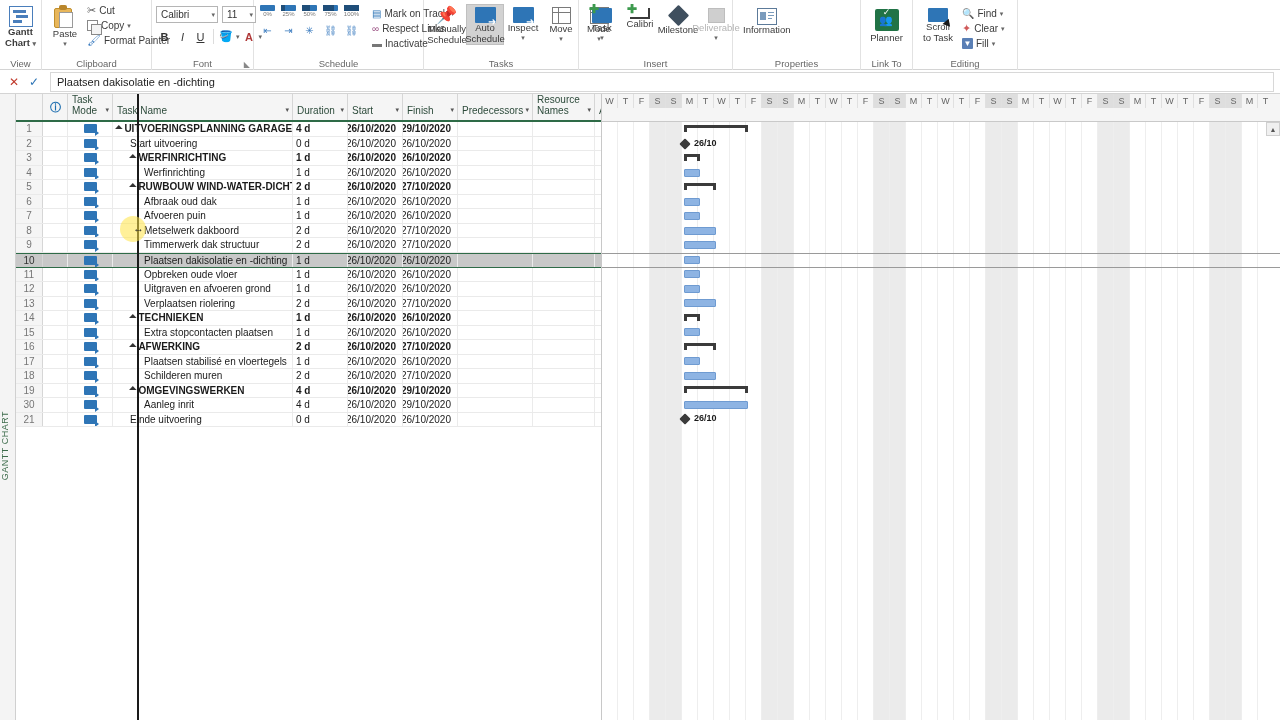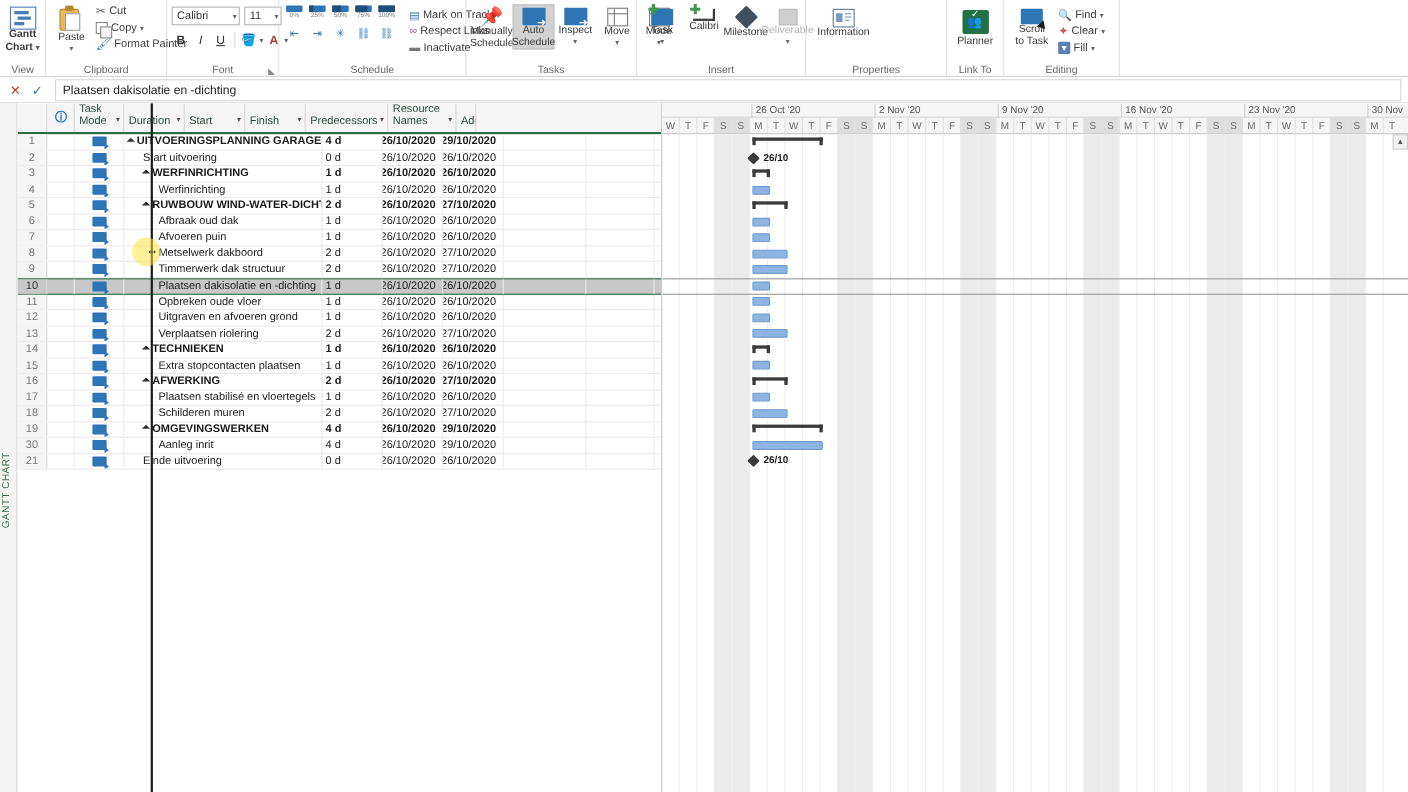--- a/index.html
+++ b/index.html
@@ -534,20 +534,24 @@
           <div class="hdr-cell center" style="width: 27px; min-width: 27px;">
             <span class="htext"></span>
           </div>
           <div class="hdr-cell center" style="width: 25px; min-width: 25px;">
             <span style="color:#1f6fb0;font-weight:bold;font-size:11px;">ⓘ</span>
           </div>
           <div class="hdr-cell" style="width: 45px; min-width: 45px;">
             <span class="htext">Task Mode</span>
             <span class="hcaret">▾</span>
           </div>
+          <div class="hdr-cell" style="width: 180px; min-width: 180px;">
+            <span class="htext">Task Name</span>
+            <span class="hcaret">▾</span>
+          </div>
           <div class="hdr-cell" style="width: 55px; min-width: 55px;">
             <span class="htext">Duration</span>
             <span class="hcaret">▾</span>
           </div>
           <div class="hdr-cell" style="width: 55px; min-width: 55px;">
             <span class="htext">Start</span>
             <span class="hcaret">▾</span>
           </div>
           <div class="hdr-cell" style="width: 55px; min-width: 55px;">
             <span class="htext">Finish</span>
@@ -1242,29 +1246,20 @@
             </div>
             <div class="cell " style="width: 18px; min-width: 18px;">
               <span></span>
             </div>
           </div>
         </div>
     </div>
 
     <div class="gantt-pane">
       <div class="tl">
-        <div class="tl-top" id="tl-top">
-            <div class="tl-week" style="left: -1px;"></div>
-            <div class="tl-week" style="left: 81px;">26 Oct '20</div>
-            <div class="tl-week" style="left: 193px;">2 Nov '20</div>
-            <div class="tl-week" style="left: 305px;">9 Nov '20</div>
-            <div class="tl-week" style="left: 417px;">16 Nov '20</div>
-            <div class="tl-week" style="left: 529px;">23 Nov '20</div>
-            <div class="tl-week" style="left: 641px;">30 Nov</div>
-          </div>
         <div class="tl-bot" id="tl-bot">
             <div class="tl-day" style="left: -1px; width: 16px;">W</div>
             <div class="tl-day" style="left: 15px; width: 16px;">T</div>
             <div class="tl-day" style="left: 31px; width: 16px;">F</div>
             <div class="tl-day we" style="left: 47px; width: 16px;">S</div>
             <div class="tl-day we" style="left: 63px; width: 16px;">S</div>
             <div class="tl-day" style="left: 79px; width: 16px;">M</div>
             <div class="tl-day" style="left: 95px; width: 16px;">T</div>
             <div class="tl-day" style="left: 111px; width: 16px;">W</div>
             <div class="tl-day" style="left: 127px; width: 16px;">T</div>

